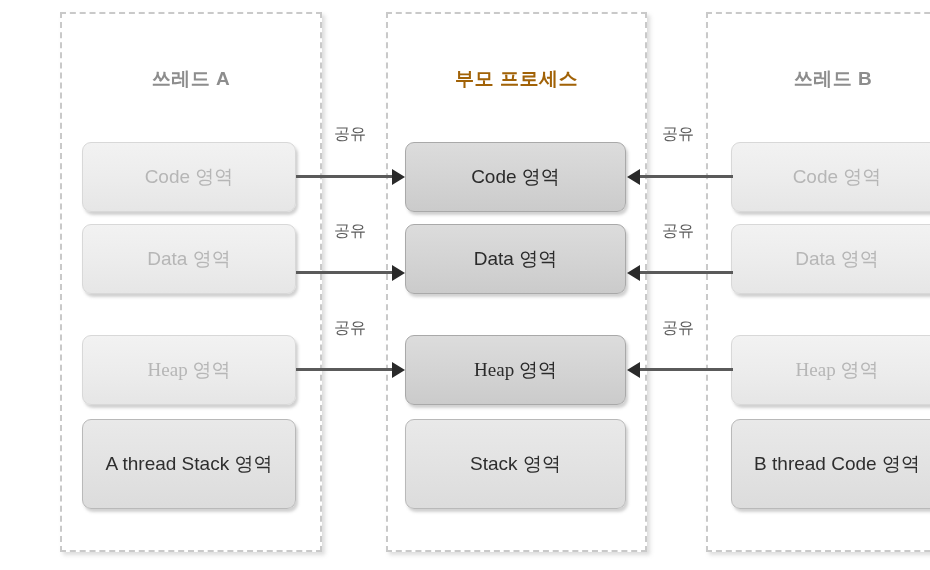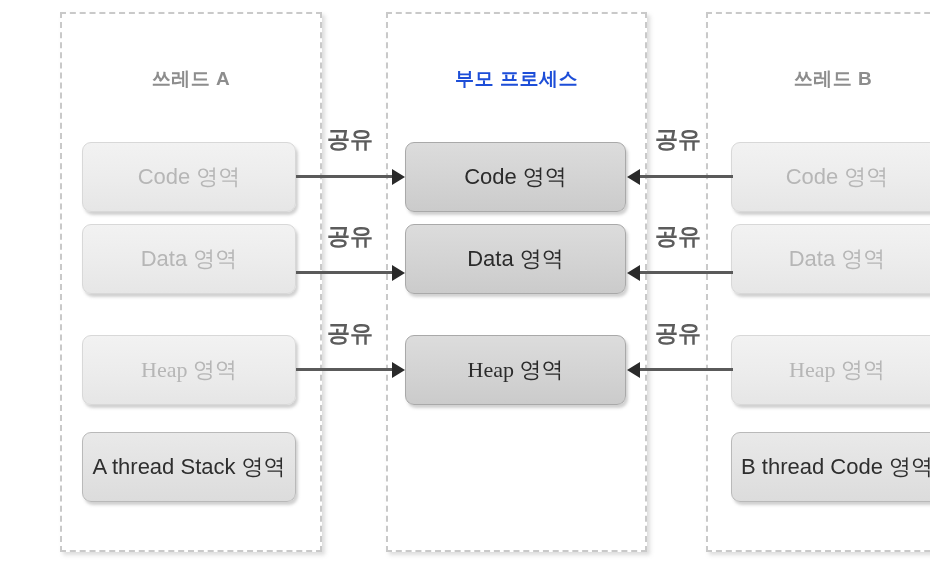--- a/index.html
+++ b/index.html
@@ -42,31 +42,31 @@
     width: 100%;
     text-align: center;
     font-size: 19px;
     font-weight: 700;
     letter-spacing: 0.5px;
     color: #636363;
     white-space: nowrap;
   }
   .panel-thread-a .panel-title,
   .panel-thread-b .panel-title { top: 52px; color: #8d8d8d; }
-  .panel-parent   .panel-title { top: 52px; color: #1d4ed8; }
+  .panel-parent   .panel-title { top: 52px; color: #a16207; }
 
   
   .segbox {
     position: absolute;
     box-sizing: border-box;
     border-radius: 9px;
     display: flex;
     align-items: center;
     justify-content: center;
-    font-size: 22px;
+    font-size: 19px;
     white-space: nowrap;
     border: 1px solid #c4c4c4;
     box-shadow: 2px 3px 3px rgba(150,150,150,0.45);
     text-align: center;
   }
   
   .segbox.faded {
     background: linear-gradient(180deg,#f2f2f2 0%, #ececec 55%, #e6e6e6 100%);
     color: #b6b6b6;
     border-color: #d8d8d8;
@@ -85,21 +85,21 @@
   }
 
   
   .col-a  { left: 34px;  width: 214px; }
   .col-p  { left: 357px; width: 221px; }
   .col-b  { left: 683px; width: 212px; }
 
   .row-code  { top: 142px; height: 70px; }
   .row-data  { top: 224px; height: 70px; }
   .row-heap  { top: 335px; height: 70px; font-family: Liberation Serif, serif; }
-  .row-stack { top: 432px; height: 70px; }
+  .row-stack { top: 419px; height: 90px; }
 
   
   .arrow {
     position: absolute;
     height: 3px;
     background: #5a5a5a;
   }
   .arrowhead {
     position: absolute;
     width: 0; height: 0;
@@ -119,22 +119,22 @@
   .a-code  { top: 175px; }
   .a-data  { top: 271px; }
   .a-heap  { top: 368px; }
   .h-code  { top: 169px; }
   .h-data  { top: 265px; }
   .h-heap  { top: 362px; }
 
   
   .share-label {
     position: absolute;
-    font-size: 23px;
-    font-weight: 700;
+    font-size: 16px;
+    font-weight: 400;
     color: #5c5c5c;
     white-space: nowrap;
     text-align: center;
     width: 60px;
   }
   .share-l { left: 272px; }
   .share-r { left: 600px; }
   .sl-code { top: 124px; }
   .sl-data { top: 221px; }
   .sl-heap { top: 318px; }
@@ -151,20 +151,21 @@
   <div class="segbox faded col-a row-data">Data 영역</div>
   <div class="segbox faded col-a row-heap">Heap 영역</div>
   <div class="segbox solid col-a row-stack">A thread Stack 영역</div>
 
   <div class="panel panel-parent">
     <div class="panel-title">부모 프로세스</div>
   </div>
   <div class="segbox shared col-p row-code">Code 영역</div>
   <div class="segbox shared col-p row-data">Data 영역</div>
   <div class="segbox shared col-p row-heap">Heap 영역</div>
+  <div class="segbox solid  col-p row-stack">Stack 영역</div>
 
   <div class="panel panel-thread-b">
     <div class="panel-title">쓰레드 B</div>
   </div>
   <div class="segbox faded col-b row-code">Code 영역</div>
   <div class="segbox faded col-b row-data">Data 영역</div>
   <div class="segbox faded col-b row-heap">Heap 영역</div>
   <div class="segbox solid col-b row-stack">B thread Code 영역</div>
 
   <div class="arrow arrow-l a-code"></div>

